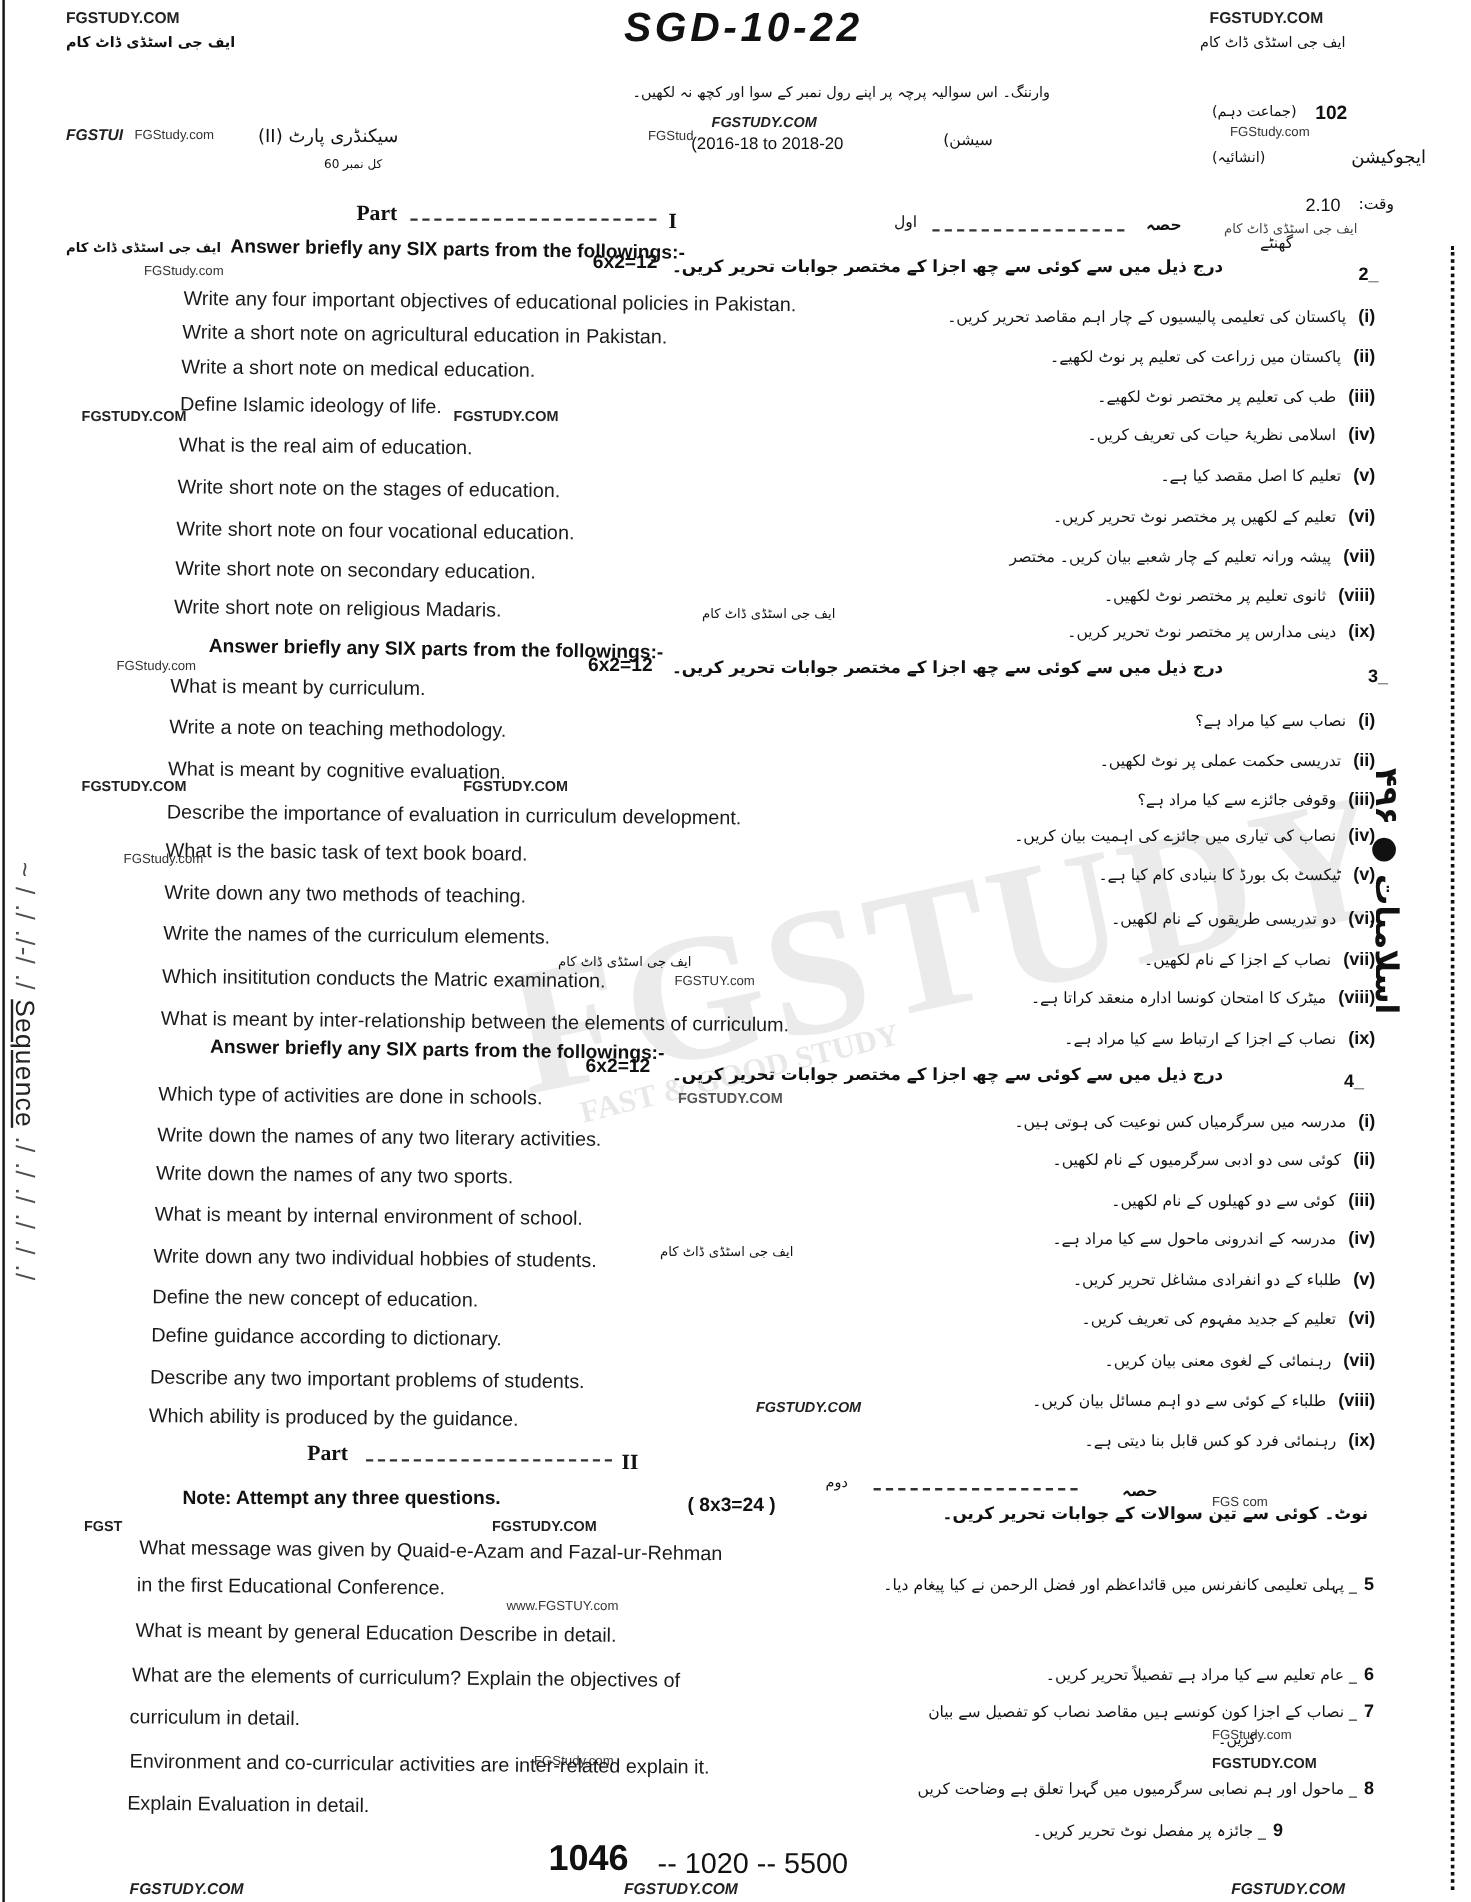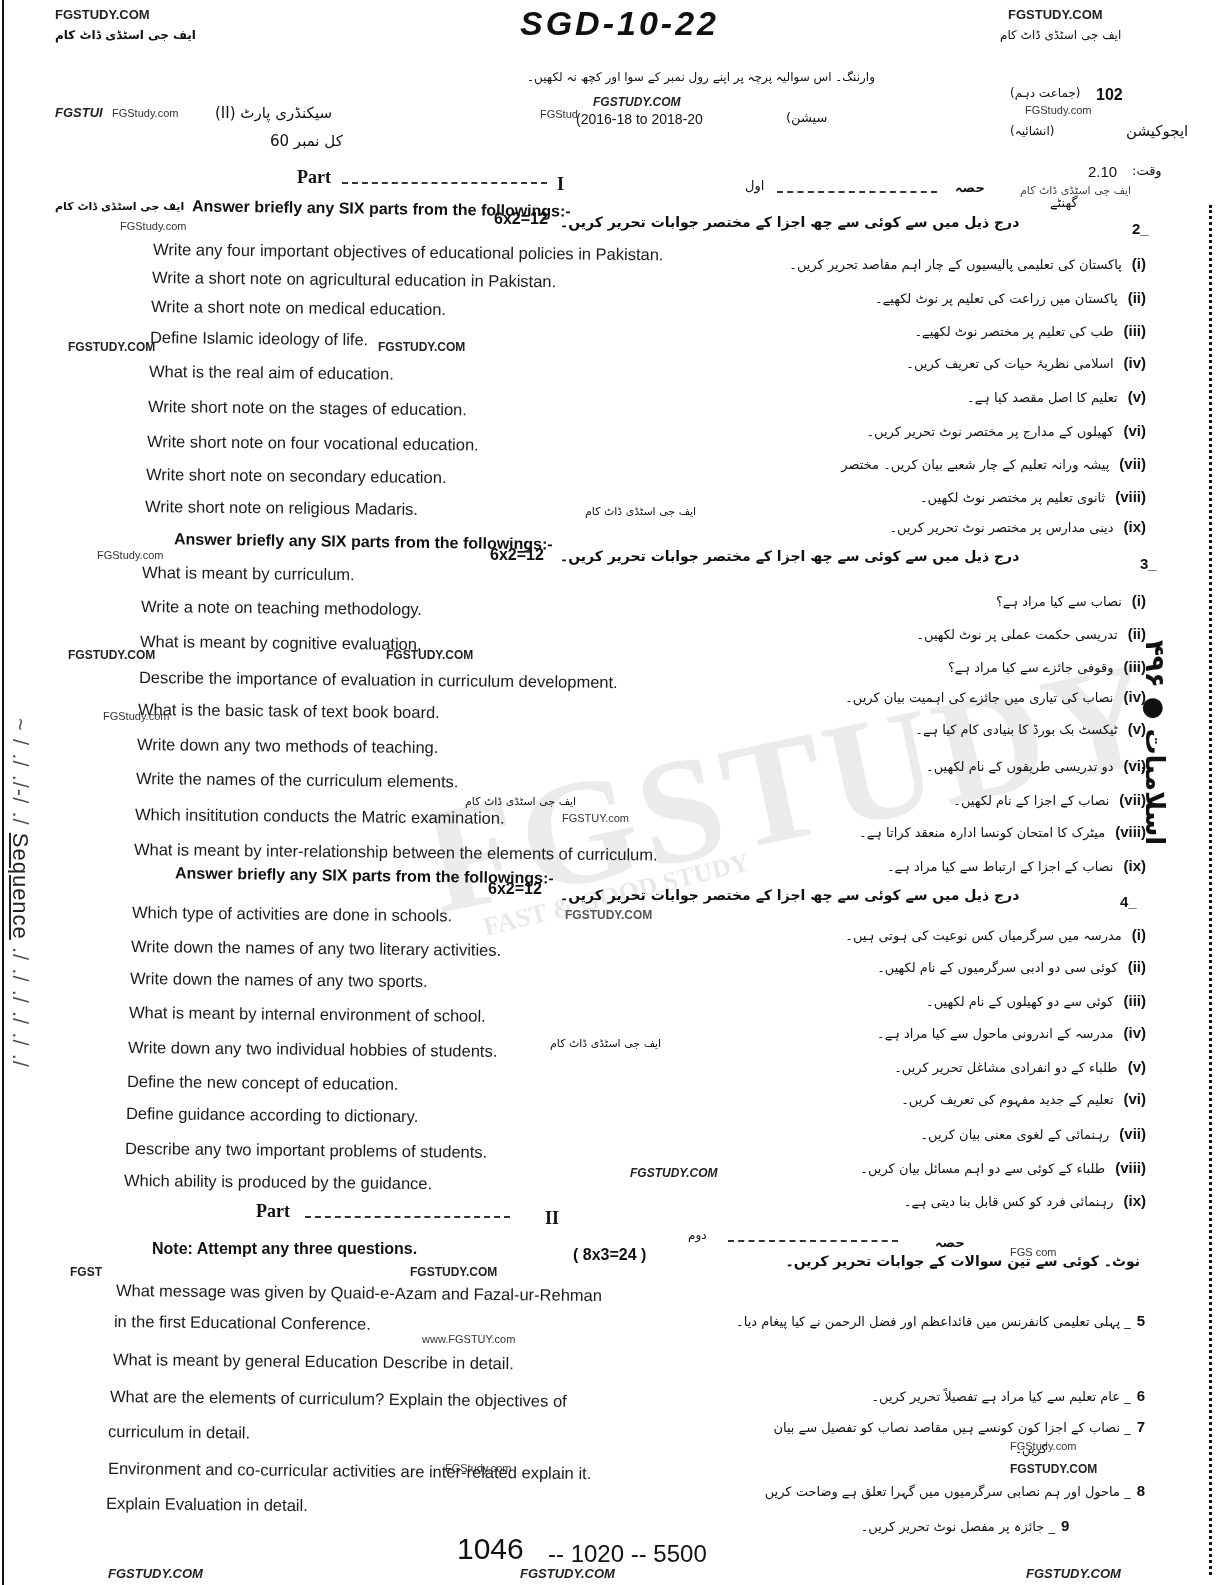--- a/index.html
+++ b/index.html
@@ -52,21 +52,21 @@
 <div class="abs urdu" style="left:1010px; top:124px; font-size:12px;">(انشائیہ)</div>
 
 <div class="abs urdu" style="left:1132px; top:163px; font-size:13px;">وقت:</div>
 <div class="abs" style="left:1088px; top:163px; font-size:15px; font-family:'Liberation Sans',sans-serif;">2.10</div>
 <div class="abs urdu" style="left:1050px; top:158px; font-size:13px;margin-top:37px;">گھنٹے</div>
 
 <div class="abs wm wm-i" style="left:55px; top:105px;">FGSTUI</div>
 <div class="abs wm-sm" style="left:112px; top:107px;">FGStudy.com</div>
 
 <div class="abs urdu" style="left:215px; top:104px; font-size:15px;">سیکنڈری پارٹ (II)</div>
-<div class="abs urdu" style="left:270px; top:132px; font-size:15px;">کل نمبر 60</div>
+<div class="abs urdu" style="left:270px; top:132px; font-size:10px;">کل نمبر 60</div>
 
 <div class="abs wm-sm" style="left:540px; top:108px;">FGStud</div>
 <div class="abs wm wm-i" style="left:593px; top:95px; font-size:12px;">FGSTUDY.COM</div>
 <div class="abs" style="left:576px; top:111px; font-size:14px; font-family:'Liberation Sans',sans-serif;">(2016-18 to 2018-20</div>
 <div class="abs urdu" style="left:786px; top:110px; font-size:13px;">سیشن)</div>
 
 <div class="abs part" style="left:297px; top:167px;">Part</div>
 <div class="abs dashline" style="left:342px; top:182px; width:205px;"></div>
 <div class="abs part" style="left:557px; top:174px;">I</div>
 <div class="abs urdu" style="left:745px; top:178px; font-size:13px;">اول</div>
@@ -86,21 +86,21 @@
     <div class="abs urdu" style="right: 80px; top: 255px; font-size: 13px;"><span class="roman" style="margin-left: 10px; direction: ltr; unicode-bidi: embed;">(i)</span><span>پاکستان کی تعلیمی پالیسیوں کے چار اہم مقاصد تحریر کریں۔</span></div>
     <div class="abs q" style="left: 152px; top: 268px;">Write a short note on agricultural education in Pakistan.</div>
     <div class="abs urdu" style="right: 80px; top: 289px; font-size: 13px;"><span class="roman" style="margin-left: 10px; direction: ltr; unicode-bidi: embed;">(ii)</span><span>پاکستان میں زراعت کی تعلیم پر نوٹ لکھیے۔</span></div>
     <div class="abs q" style="left: 151px; top: 297px;">Write a short note on medical education.</div>
     <div class="abs urdu" style="right: 80px; top: 322px; font-size: 13px;"><span class="roman" style="margin-left: 10px; direction: ltr; unicode-bidi: embed;">(iii)</span><span>طب کی تعلیم پر مختصر نوٹ لکھیے۔</span></div>
     <div class="abs q" style="left: 150px; top: 328px;">Define Islamic ideology of life.</div>
     <div class="abs urdu" style="right: 80px; top: 354px; font-size: 13px;"><span class="roman" style="margin-left: 10px; direction: ltr; unicode-bidi: embed;">(iv)</span><span>اسلامی نظریۂ حیات کی تعریف کریں۔</span></div>
     <div class="abs q" style="left: 149px; top: 362px;">What is the real aim of education.</div>
     <div class="abs urdu" style="right: 80px; top: 388px; font-size: 13px;"><span class="roman" style="margin-left: 10px; direction: ltr; unicode-bidi: embed;">(v)</span><span>تعلیم کا اصل مقصد کیا ہے۔</span></div>
     <div class="abs q" style="left: 148px; top: 397px;">Write short note on the stages of education.</div>
-    <div class="abs urdu" style="right: 80px; top: 422px; font-size: 13px;"><span class="roman" style="margin-left: 10px; direction: ltr; unicode-bidi: embed;">(vi)</span><span>کھیلوں کے مدارج پر مختصر نوٹ تحریر کریں۔</span></div>
+    <div class="abs urdu" style="right: 80px; top: 422px; font-size: 13px;"><span class="roman" style="margin-left: 10px; direction: ltr; unicode-bidi: embed;">(vi)</span><span>تعلیم کے لکھیں پر مختصر نوٹ تحریر کریں۔</span></div>
     <div class="abs q" style="left: 147px; top: 432px;">Write short note on four vocational education.</div>
     <div class="abs urdu" style="right: 80px; top: 455px; font-size: 13px;"><span class="roman" style="margin-left: 10px; direction: ltr; unicode-bidi: embed;">(vii)</span><span>پیشہ ورانہ تعلیم کے چار شعبے بیان کریں۔ مختصر</span></div>
     <div class="abs q" style="left: 146px; top: 465px;">Write short note on secondary education.</div>
     <div class="abs urdu" style="right: 80px; top: 488px; font-size: 13px;"><span class="roman" style="margin-left: 10px; direction: ltr; unicode-bidi: embed;">(viii)</span><span>ثانوی تعلیم پر مختصر نوٹ لکھیں۔</span></div>
     <div class="abs q" style="left: 145px; top: 497px;">Write short note on religious Madaris.</div>
     <div class="abs urdu" style="right: 80px; top: 518px; font-size: 13px;"><span class="roman" style="margin-left: 10px; direction: ltr; unicode-bidi: embed;">(ix)</span><span>دینی مدارس پر مختصر نوٹ تحریر کریں۔</span></div>
   </div>
 
 <div class="abs wm-sm" style="left:97px; top:549px;">FGStudy.com</div>
 <div class="abs instr" style="left:174px; top:533px; transform:rotate(0.8deg);">Answer briefly any  SIX  parts from the followings:-</div>
@@ -162,21 +162,21 @@
 <div class="abs wm-sm" style="left:103px; top:710px;">FGStudy.com</div>
 <div class="abs urdu" style="left:585px; top:505px; font-size:11px;">ایف جی اسٹڈی ڈاٹ کام</div>
 <div class="abs urdu" style="left:465px; top:795px; font-size:11px;">ایف جی اسٹڈی ڈاٹ کام</div>
 <div class="abs wm-sm" style="left:562px; top:812px;">FGSTUY.com</div>
 <div class="abs wm" style="left:565px; top:908px; font-size:12px; color:#555;">FGSTUDY.COM</div>
 <div class="abs urdu" style="left:550px; top:1037px; font-size:11px;">ایف جی اسٹڈی ڈاٹ کام</div>
 <div class="abs wm wm-i" style="left:630px; top:1166px; font-size:12px;">FGSTUDY.COM</div>
 
 <div class="abs part" style="left:256px; top:1201px;">Part</div>
 <div class="abs dashline" style="left:305px; top:1216px; width:205px;"></div>
-<div class="abs part" style="left:518px; top:1208px;margin-left:27px;">II</div>
+<div class="abs part" style="left:518px; top:1208px;">II</div>
 <div class="abs urdu" style="left:688px; top:1228px; font-size:12px;">دوم</div>
 <div class="abs dashline" style="left:728px; top:1240px; width:170px;"></div>
 <div class="abs urdu" style="left:935px; top:1235px; font-size:13px; font-weight:bold;">حصہ</div>
 
 <div class="abs instr" style="left:152px; top:1240px;">Note: Attempt any three questions.</div>
 <div class="abs instr" style="left:573px; top:1246px;">( 8x3=24 )</div>
 <div class="abs urdu" style="left:800px; top:1253px; font-size:14px; font-weight:bold; width:340px; text-align:left;">نوٹ۔ کوئی سے تین سوالات کے جوابات تحریر کریں۔</div>
 <div class="abs wm-sm" style="left:1010px; top:1246px;">FGS com</div>
 <div class="abs wm" style="left:70px; top:1265px; font-size:12px;">FGST</div>
 <div class="abs wm" style="left:410px; top:1265px; font-size:12px;">FGSTUDY.COM</div>
@@ -193,17 +193,17 @@
 <div class="abs q" style="left:108px; top:1459px;">Environment and co-curricular activities are inter-related explain it.</div>
 <div class="abs q" style="left:106px; top:1494px;">Explain Evaluation in detail.</div>
 
 <div class="abs urdu" style="left:745px; top:1312px; font-size:13px; width:400px;"><span class="roman" style="margin-left:6px;">5</span><span>_ </span><span>پہلی تعلیمی کانفرنس میں قائداعظم اور فضل الرحمن نے کیا پیغام دیا۔</span></div>
 <div class="abs urdu" style="left:745px; top:1387px; font-size:13px; width:400px;"><span class="roman" style="margin-left:6px;">6</span><span>_ </span><span>عام تعلیم سے کیا مراد ہے تفصیلاً تحریر کریں۔</span></div>
 <div class="abs urdu" style="left:725px; top:1418px; font-size:13px; width:420px;"><span class="roman" style="margin-left:6px;">7</span><span>_ </span><span>نصاب کے اجزا کون کونسے ہیں مقاصد نصاب کو تفصیل سے بیان</span></div>
 <div class="abs urdu" style="left:1015px; top:1442px; font-size:12px;">کریں۔</div>
 <div class="abs urdu" style="left:725px; top:1482px; font-size:13px; width:420px;"><span class="roman" style="margin-left:6px;">8</span><span>_ </span><span>ماحول اور ہم نصابی سرگرمیوں میں گہرا تعلق ہے وضاحت کریں</span></div>
 <div class="abs urdu" style="left:825px; top:1517px; font-size:13px; width:280px;text-align:center;"><span class="roman" style="margin-left:6px;">9</span><span>_ </span><span>جائزہ پر مفصل نوٹ تحریر کریں۔</span></div>
 
-<div class="abs code" style="left:457px; top:1532px; font-size:30px; font-weight:normal;">1046</div>
+<div class="abs code" style="left:457px; top:1532px; font-size:30px; font-weight:bold;">1046</div>
 <div class="abs code" style="left:548px; top:1540px; font-size:24px;">-- 1020  -- 5500</div>
 <div class="abs wm wm-i" style="left:108px; top:1566px;">FGSTUDY.COM</div>
 <div class="abs wm wm-i" style="left:520px; top:1566px;">FGSTUDY.COM</div>
 <div class="abs wm wm-i" style="left:1026px; top:1566px;">FGSTUDY.COM</div>
 
 </body></html>

